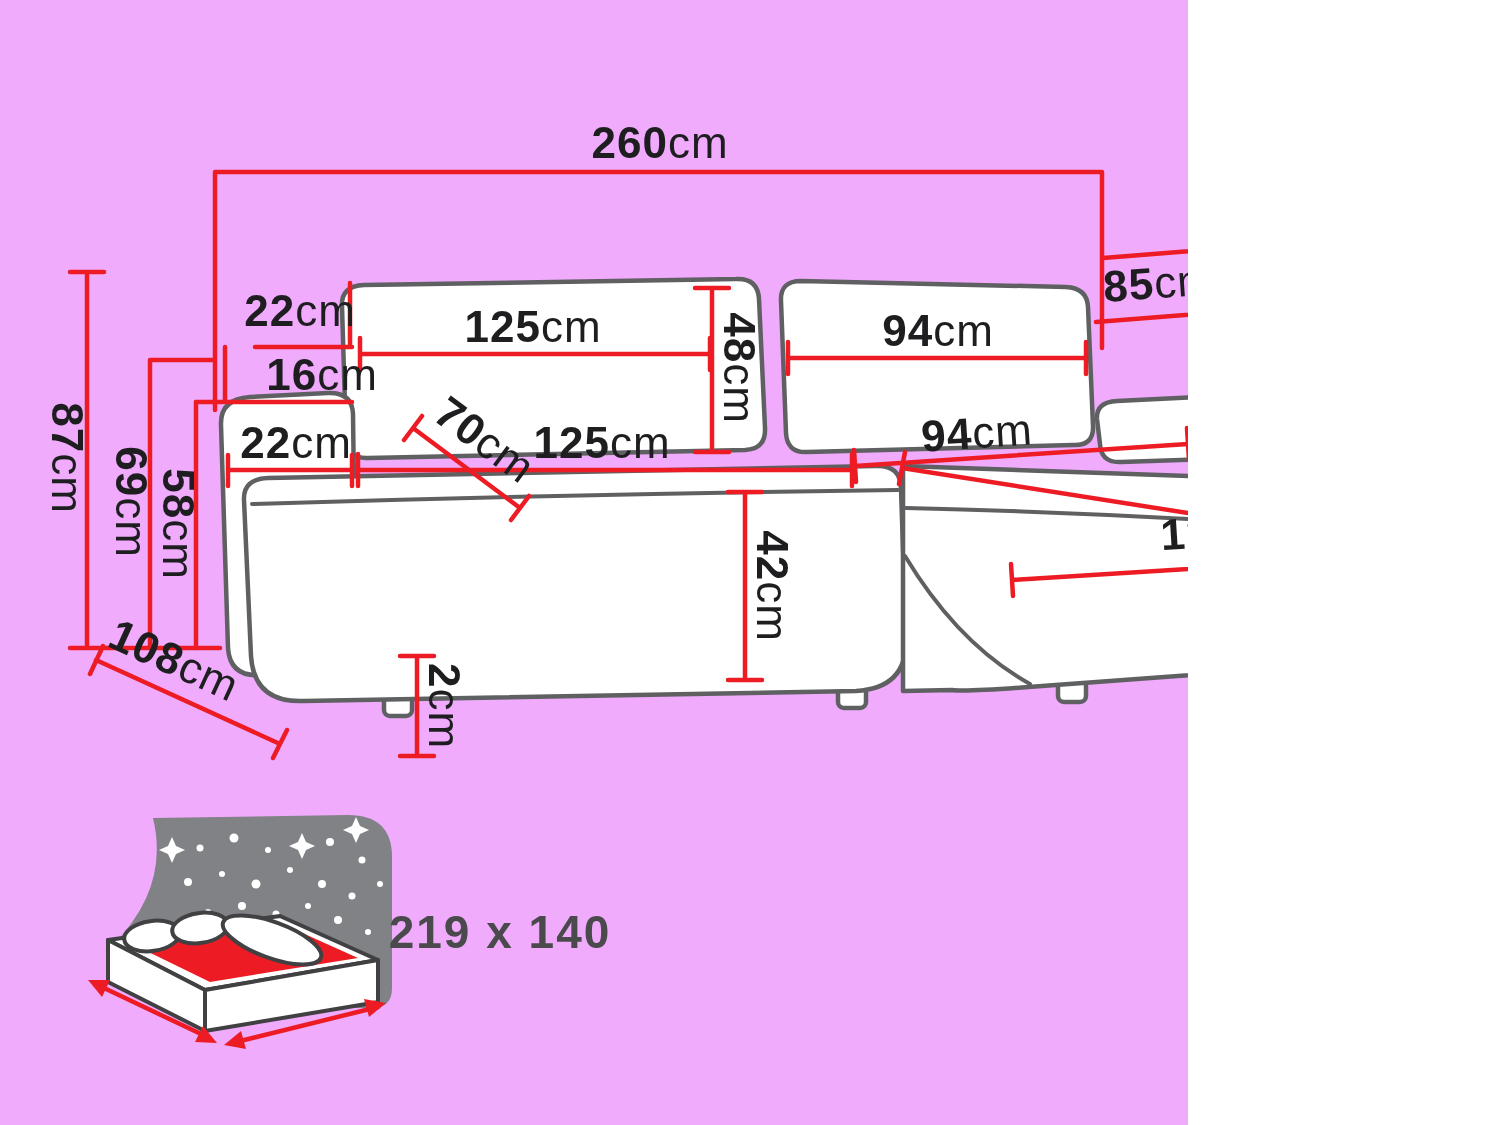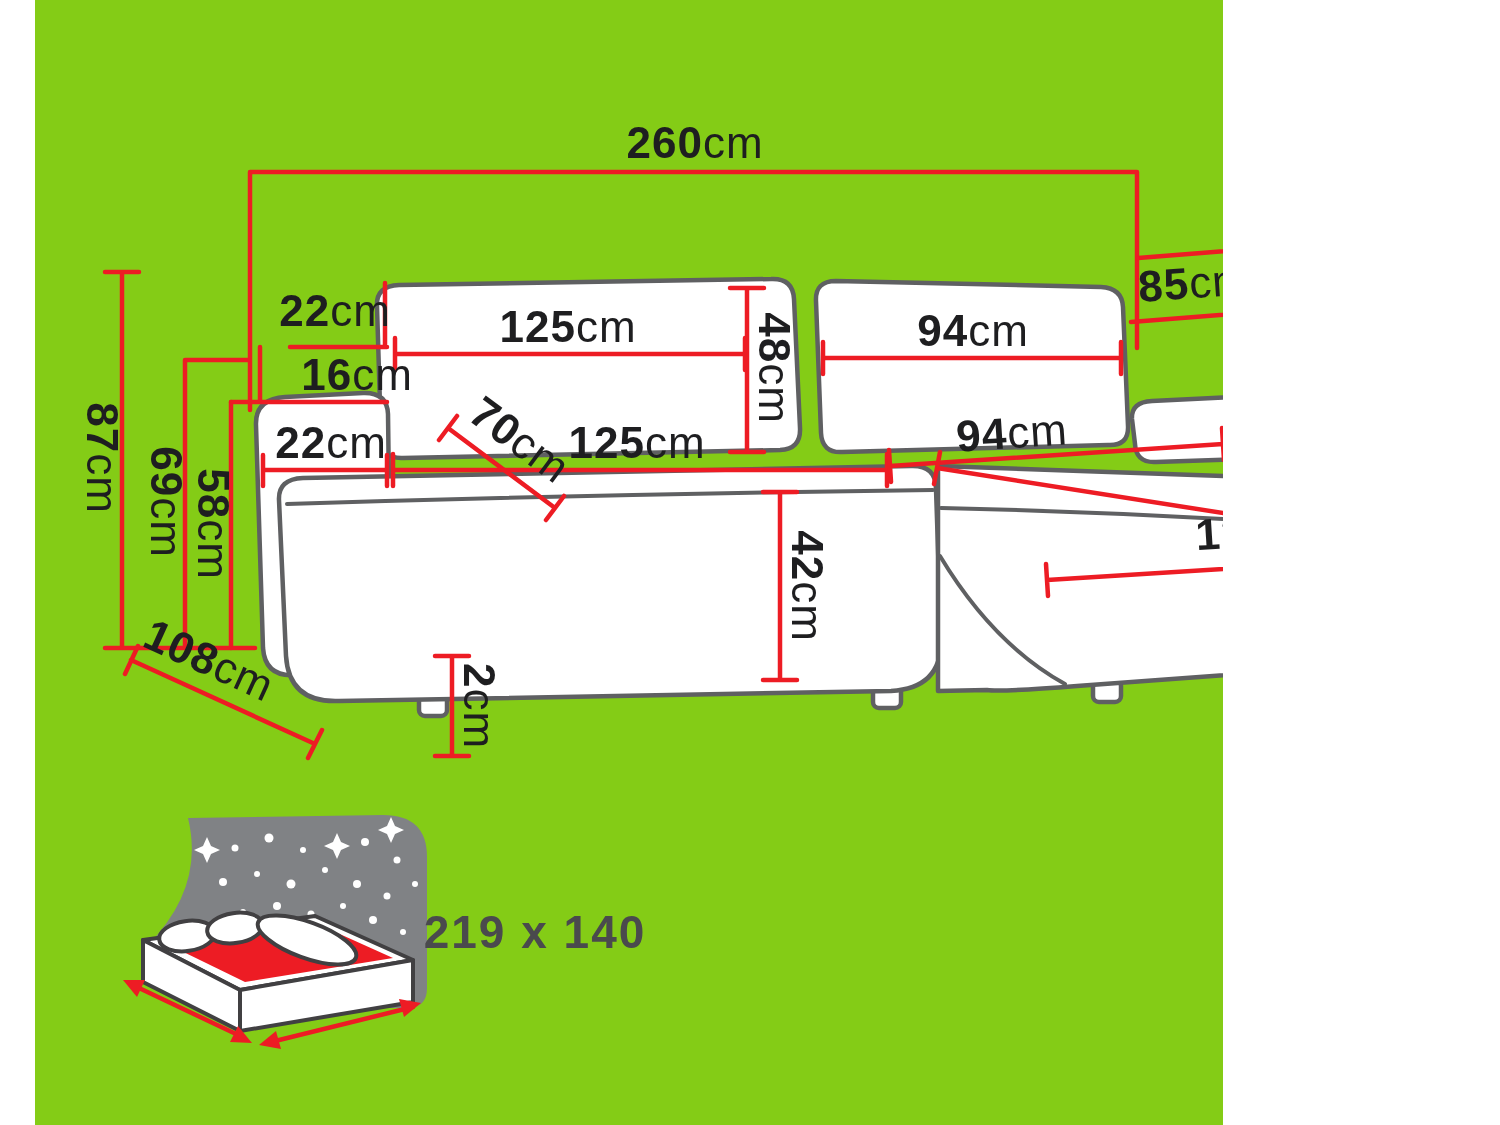--- a/index.html
+++ b/index.html
@@ -1,16 +1,16 @@
 <!DOCTYPE html>
 <html><head>
 <meta charset="utf-8">
 <style>
   html,body{margin:0;padding:0;background:#ffffff;}
-  .stage{position:relative;width:1188px;height:1125px;background:#84cc16;overflow:hidden;margin-left:35px;}
+  .stage{position:relative;width:1188px;height:1125px;background:#f0abfc;overflow:hidden;}
   svg{display:block;}
   .dim-label{font-family:"Liberation Sans",sans-serif;font-weight:700;font-size:44px;fill:#1e1e20;letter-spacing:1px;}
   .dim-label .unit{font-weight:400;}
   .sleep-label{font-family:"Liberation Sans",sans-serif;font-weight:700;font-size:46px;fill:#4a4a4d;letter-spacing:2px;}
   .sofa{stroke:#5f6062;stroke-width:4.5;fill:#ffffff;stroke-linejoin:round;stroke-linecap:round;}
   .sofa-line{stroke:#5f6062;stroke-width:4;fill:none;stroke-linecap:round;}
   .red{stroke:#ed1c24;stroke-width:4.5;fill:none;stroke-linecap:round;stroke-linejoin:round;}
   .redfill{fill:#ed1c24;stroke:none;}
   .bed{stroke:#414042;stroke-width:4;fill:#ffffff;stroke-linejoin:round;stroke-linecap:round;}
   .sky{fill:#808285;stroke:none;}

